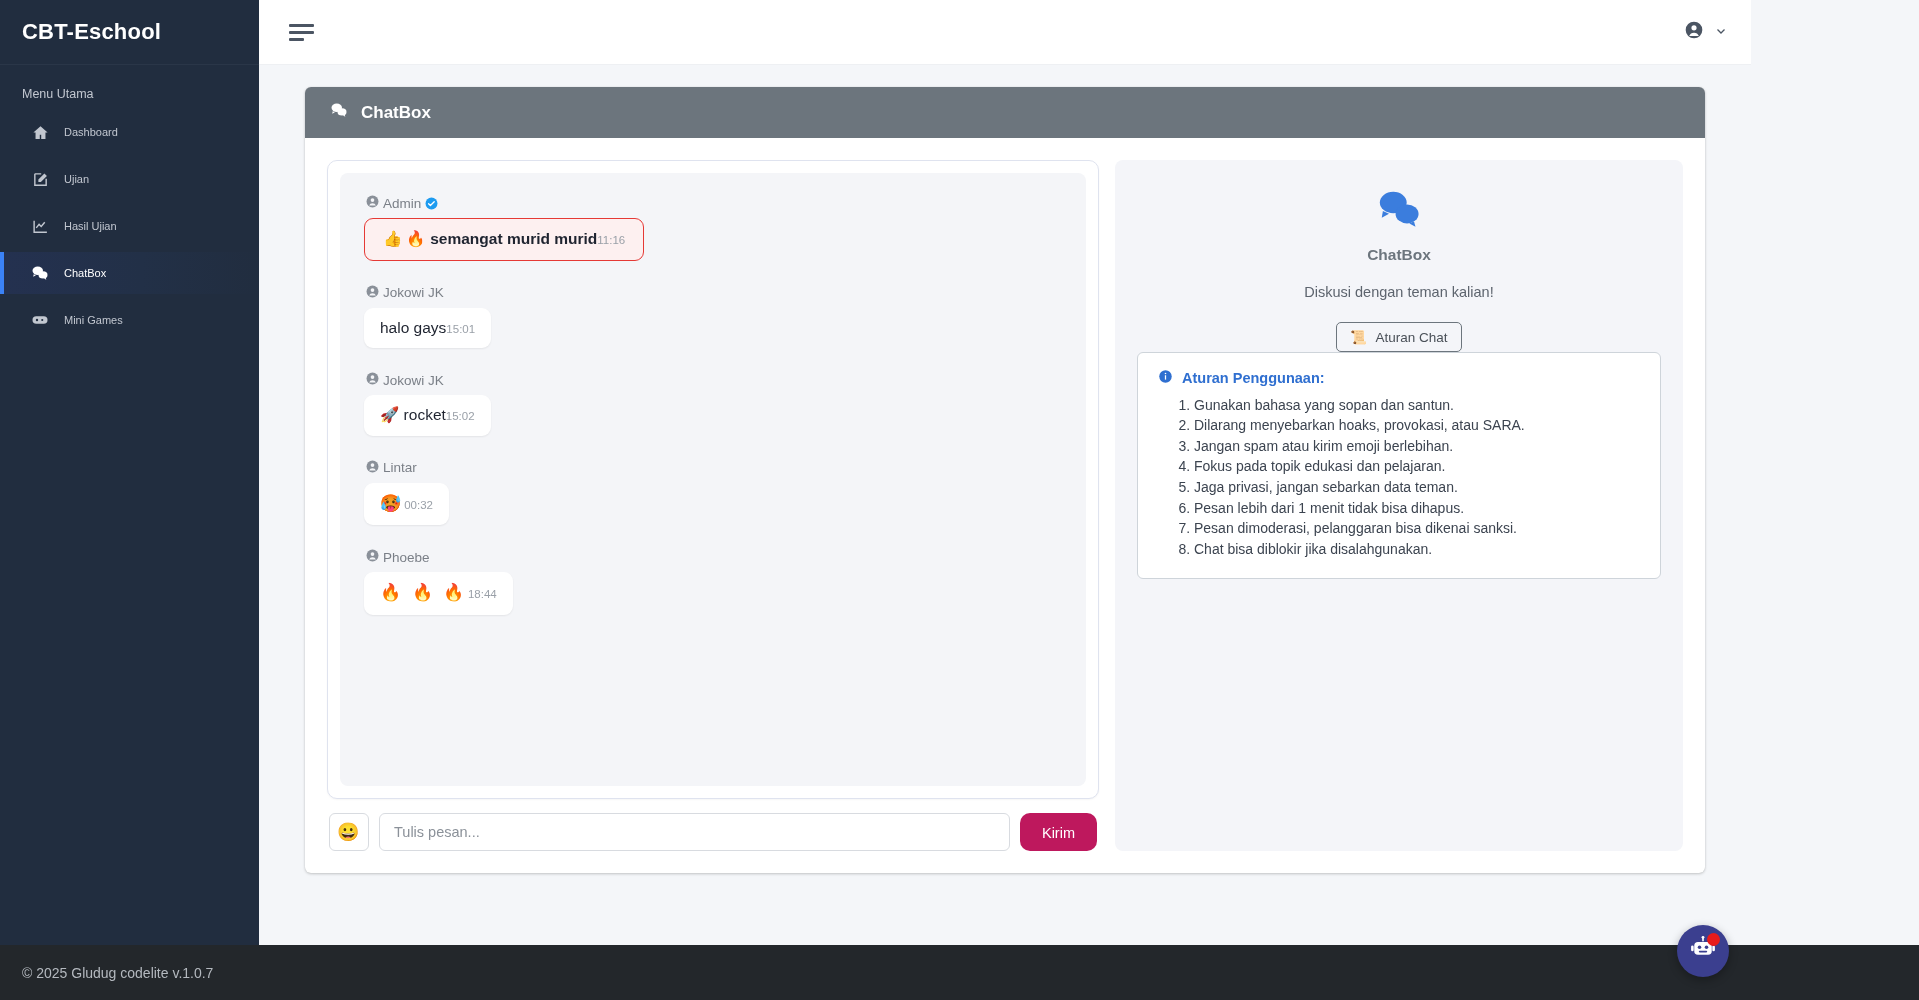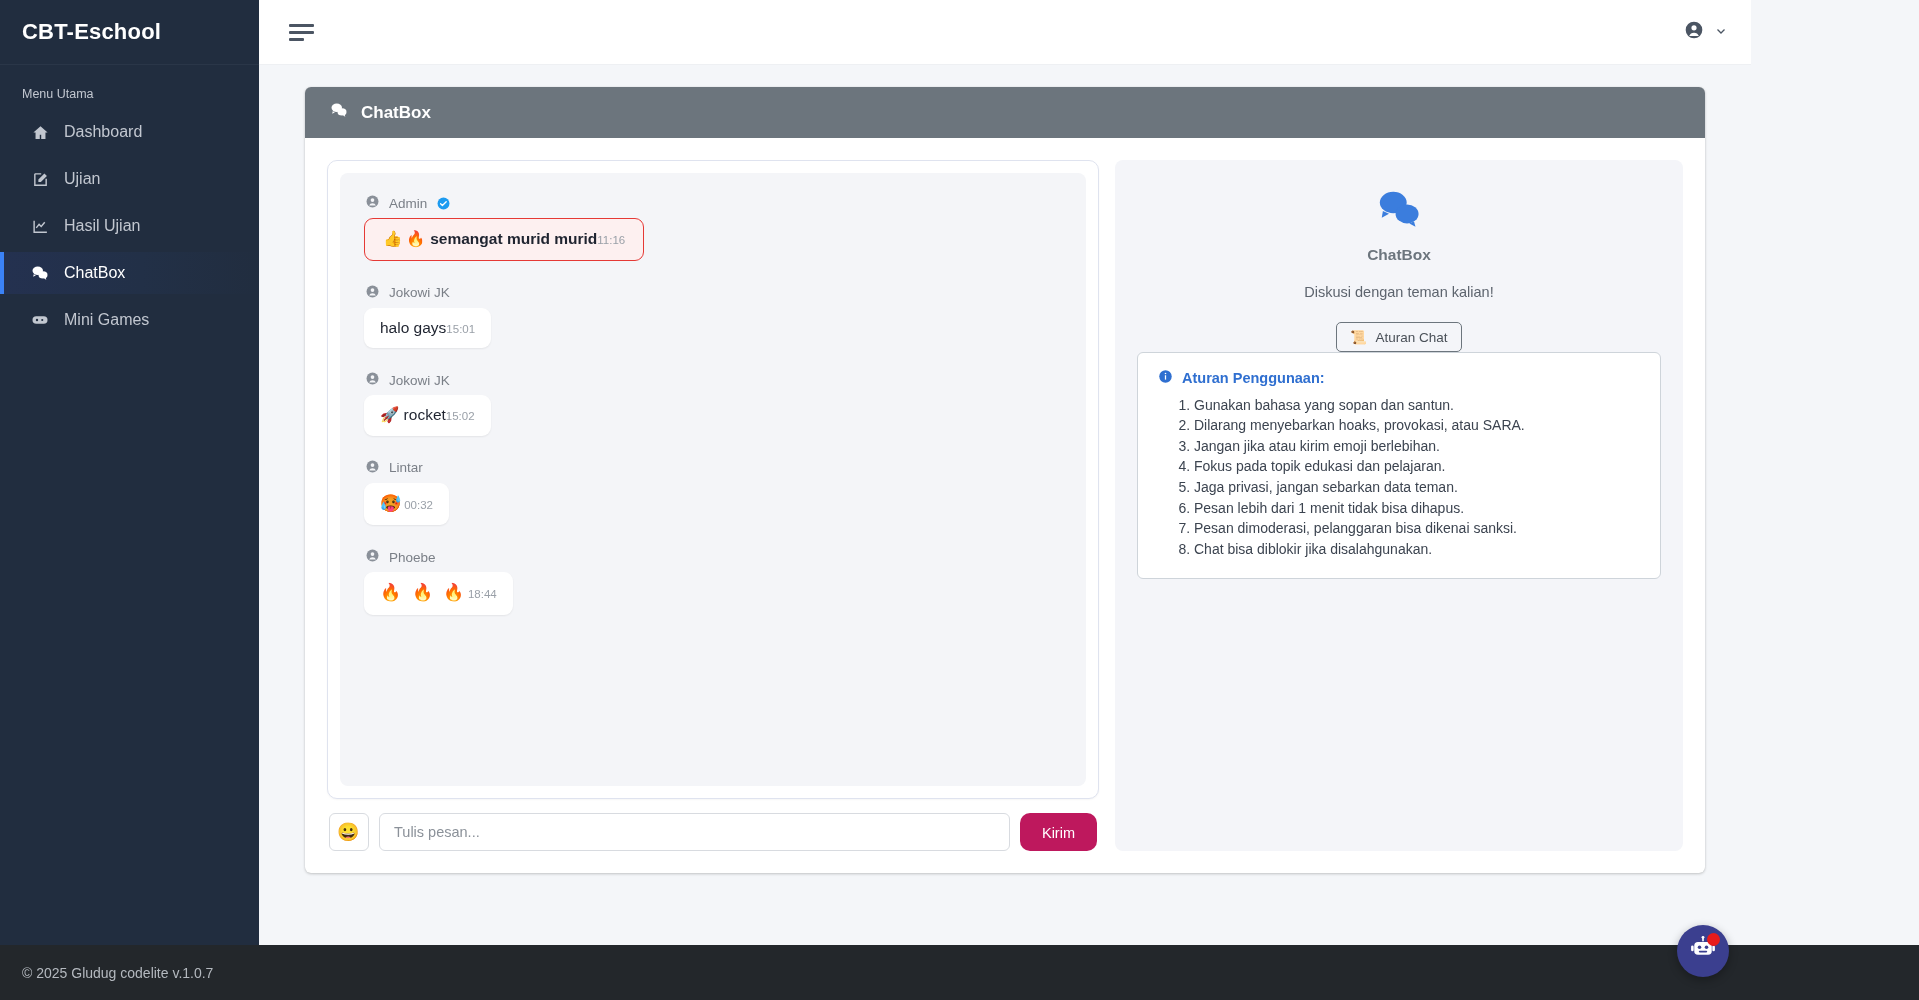--- a/index.html
+++ b/index.html
@@ -29,21 +29,21 @@
   }
   .menu-heading {
     font-size: 12.5px; color: #c2c7d0;
     padding: 22px 22px 10px 22px;
     font-weight: 400;
   }
   .nav { display: flex; flex-direction: column; }
   .nav-item {
     display: flex; align-items: center; gap: 14px;
     height: 42px; margin: 0 0 0 0; padding: 0 0 0 30px;
-    color: #c2c7d0; font-size: 16px;
+    color: #c2c7d0; font-size: 11px;
     cursor: pointer; position: relative;
     text-decoration: none;
   }
   .nav-item .ico {
     width: 20px; display: flex; align-items: center; justify-content: center;
     color: #c2c7d0; flex: 0 0 20px;
   }
   .nav-item.active {
     background: linear-gradient(90deg,#243150 0%,#223047 55%,#212d3f 100%);
     color: #ffffff;
@@ -92,21 +92,21 @@
     background: #ffffff; padding: 12px;
     box-shadow: 0 1px 2px rgba(0,0,0,.04);
   }
   .messages {
     background: #f4f5f8; border-radius: 8px;
     height: 613px; padding: 22px 24px; overflow: hidden;
   }
   .msg { margin-bottom: 24px; }
   .msg:last-child { margin-bottom: 0; }
   .msg-author {
-    display: flex; align-items: center; gap: 10px;
+    display: flex; align-items: center; gap: 4px;
     font-size: 13.5px; color: #7a7f87; margin-bottom: 7px; padding-left: 2px;
   }
   .verified { display: inline-flex; }
   .bubble {
     display: inline-flex; align-items: baseline; 
     background: #ffffff; border-radius: 9px;
     padding: 11px 16px;
     box-shadow: 0 1px 2px rgba(0,0,0,.07);
     max-width: 640px;
   }
@@ -394,21 +394,21 @@
                       <circle cx="12" cy="12" r="10"></circle>
                       <rect x="11" y="10" width="2" height="7" fill="#ffffff"></rect>
                       <circle cx="12" cy="7.2" r="1.3" fill="#ffffff"></circle>
                     </svg>
                 </span>
                 <span>Aturan Penggunaan:</span>
               </div>
               <ol class="rules-list" id="rules-list">
                   <li>Gunakan bahasa yang sopan dan santun.</li>
                   <li>Dilarang menyebarkan hoaks, provokasi, atau SARA.</li>
-                  <li>Jangan jika atau kirim emoji berlebihan.</li>
+                  <li>Jangan spam atau kirim emoji berlebihan.</li>
                   <li>Fokus pada topik edukasi dan pelajaran.</li>
                   <li>Jaga privasi, jangan sebarkan data teman.</li>
                   <li>Pesan lebih dari 1 menit tidak bisa dihapus.</li>
                   <li>Pesan dimoderasi, pelanggaran bisa dikenai sanksi.</li>
                   <li>Chat bisa diblokir jika disalahgunakan.</li>
                 </ol>
             </div>
           </div>
 
         </div>

